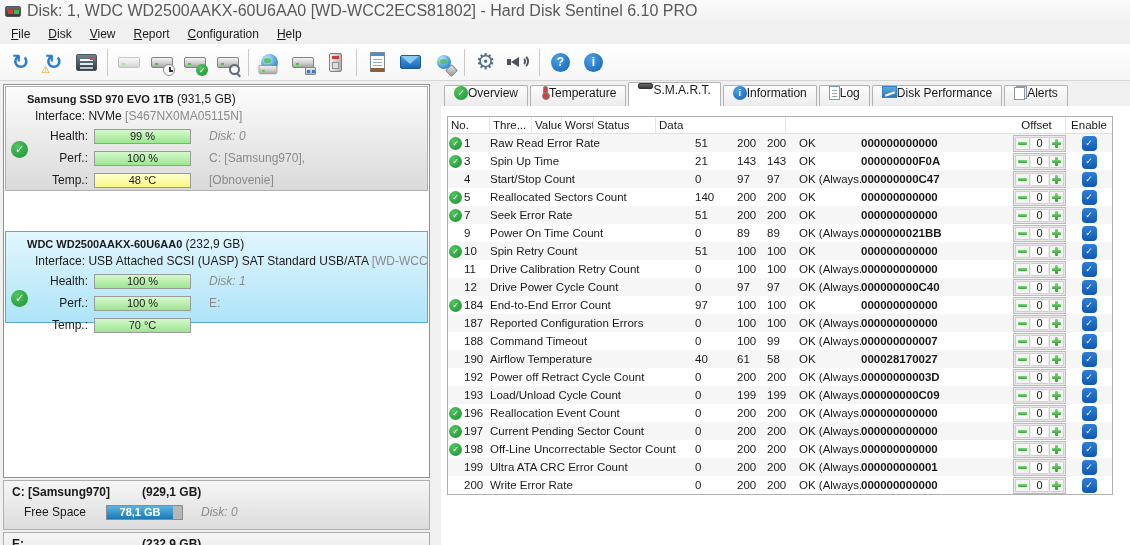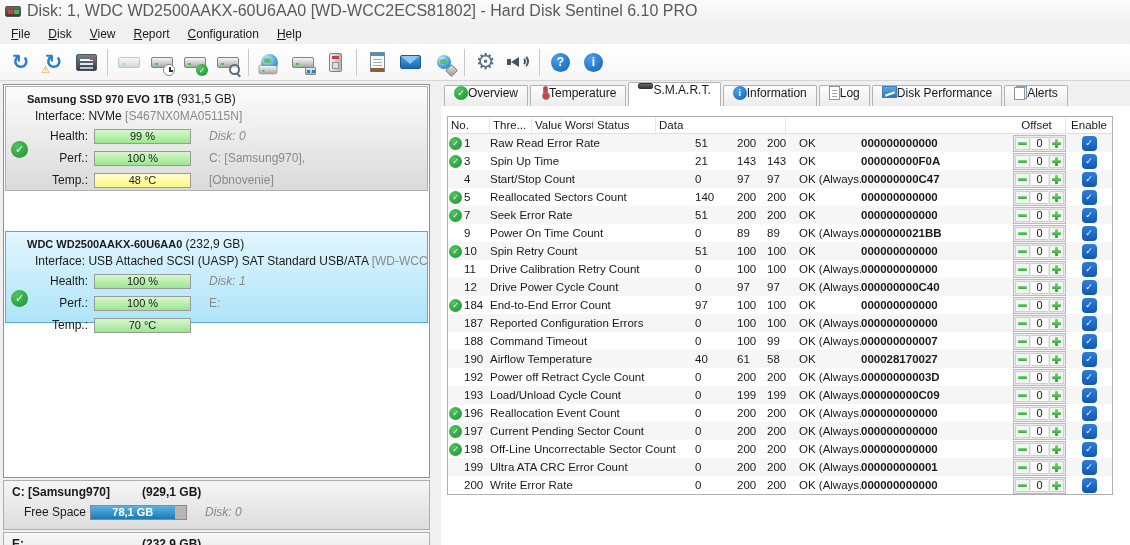--- a/index.html
+++ b/index.html
@@ -80,21 +80,21 @@
   .gray { color:#8a8a8a; }
   .dp-check { position:absolute; left:5px; top:54px; width:17px; height:17px; border-radius:50%; background:radial-gradient(circle at 35% 30%,#50c460,#1d9031); color:#fff; font-size:11px; font-weight:bold; display:flex; align-items:center; justify-content:center; }
   .disk-panel.selected .dp-check { top:58px; }
   .dp-check::after { content:"✓"; }
 
   .partlist { position:absolute; left:3px; top:398px; width:427px; }
   .part-panel { position:relative; border:1px solid #aeaeae; background:linear-gradient(#f6f6f6,#dcdcdc); margin-bottom:2px; }
   .pp-title { display:flex; padding:4px 6px 2px 8px; }
   .pp-size { margin-left:0; position:absolute; left:138px;font-weight:bold; }
   .pp-row { display:flex; align-items:center; height:24px; padding-bottom:2px; }
-  .freebar { position:relative; width:97px; height:15px; margin-left:4px; border:1px solid #8a8a8a; background:#b6b6b6; }
+  .freebar { position:relative; width:77px; height:15px; margin-left:20px; border:1px solid #8a8a8a; background:#b6b6b6; }
   .freebar .fill { position:absolute; left:0; top:0; bottom:0; width:88%; background:linear-gradient(#5cb4e4,#1a78b4); color:#fff; font-weight:bold; font-size:11px; display:flex; align-items:center; justify-content:center; }
 
   
   .rightpane { position:absolute; left:441px; top:82px; right:0; bottom:0; }
   .tabstrip { display:flex; align-items:flex-end; height:24px; padding-left:3px; }
   .tab { display:flex; height:21px; padding:0 9px; margin-right:2px; border:1px solid #b2b2b2; border-bottom:none; border-radius:2px 2px 0 0; background:linear-gradient(#fdfdfd,#ececec); white-space:nowrap; }
   .tab.active { height:24px; background:#fff; position:relative; z-index:2; }
   .tabcontent { position:absolute; left:0; top:24px; right:0; bottom:0; background:#fff; }
 
   .ti-check { width:14px; height:14px; border-radius:50%; background:radial-gradient(circle at 35% 30%,#50c460,#1d9031); color:#fff; font-size:9px; font-weight:bold; display:flex; align-items:center; justify-content:center; }

